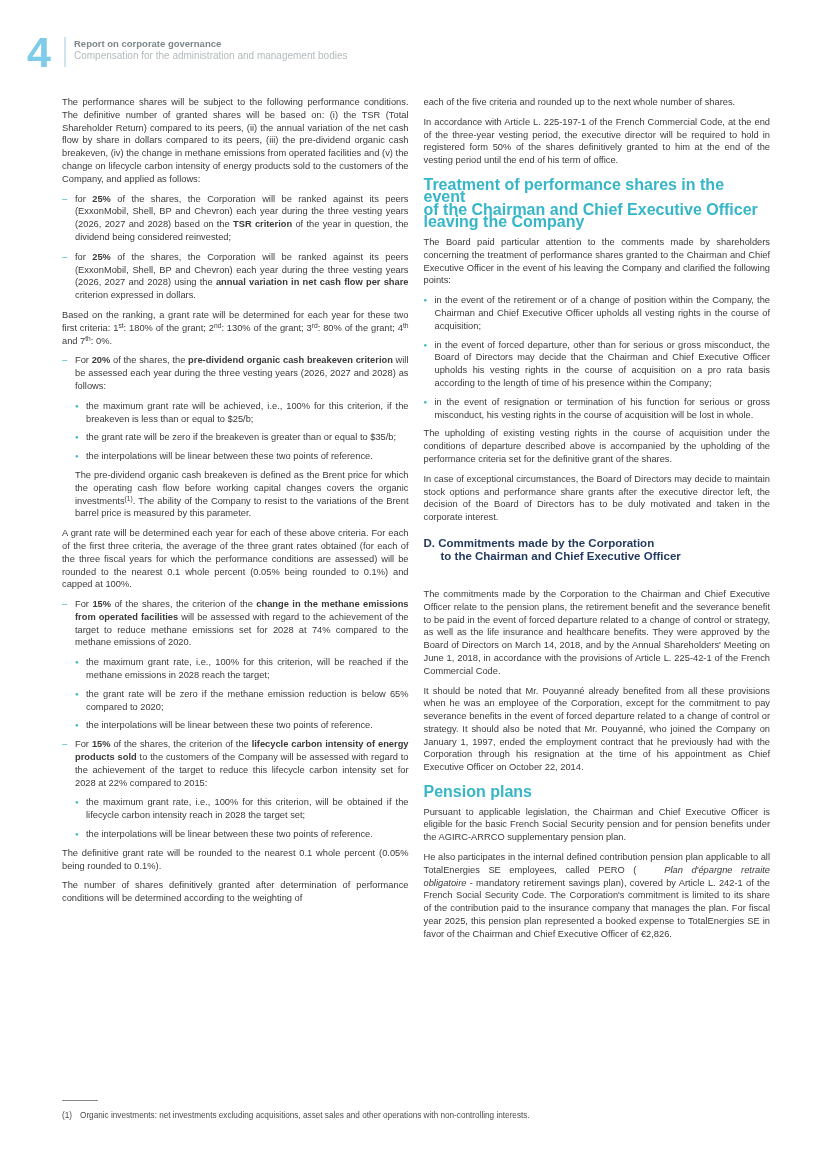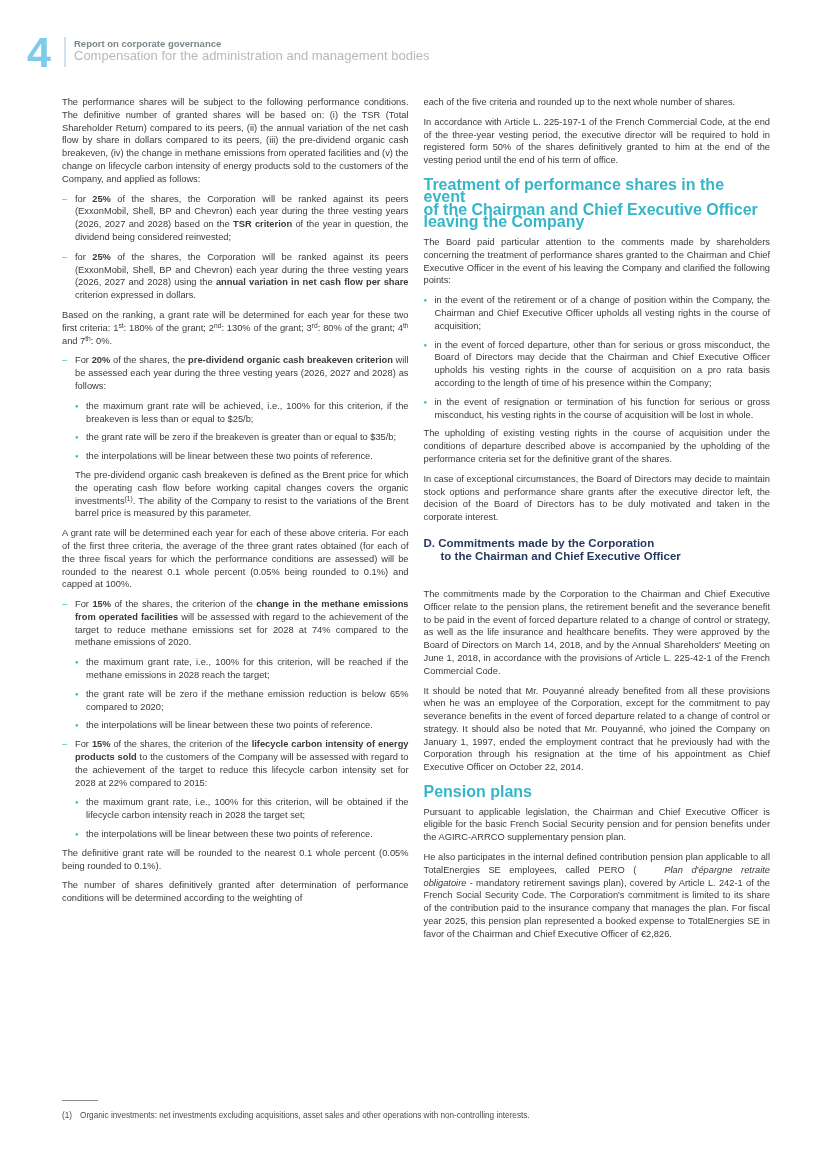--- a/index.html
+++ b/index.html
@@ -16,21 +16,21 @@
   
   .page-header { position: absolute; top: 34px; left: 27px; display: flex; align-items: flex-start; }
   .chapter-num {
     font-size: 43px; line-height: 37px; font-weight: bold;
     color: var(--chapter_blue, #7fcbea);
     min-width: 30px;
   }
   .header-rule { width: 2px; height: 30px; background: #cfe2ed; margin: 3px 8px 0 7px; }
   .header-titles { padding-top: 4px; }
   .ht1 { font-size: 9.5px; font-weight: bold; color: #7d868a; line-height: 11.5px; }
-  .ht2 { font-size: 13px; color: #b3babd; line-height: 11.5px; }
+  .ht2 { font-size: 10px; color: #b3babd; line-height: 11.5px; }
   
   .columns { position: absolute; top: 96px; left: 62px; width: 708px; display: flex; gap: 15px; }
   .col { flex: 1; min-width: 0; font-size: 9.3px; line-height: 12.8px; }
   .blk { margin-bottom: 7px; text-align: justify; }
   .blk.pi { margin-left: 13px; }
   .blk.dash { position: relative; padding-left: 13px; }
   .blk.dash > .marker { position: absolute; left: 0; top: 0; color: var(--teal, #35b6c9); }
   .blk.dot, .blk.dot0 { position: relative; padding-left: 11px; margin-bottom: 6px; }
   .blk.dot { margin-left: 13px; }
   .blk.dot > .marker, .blk.dot0 > .marker {

